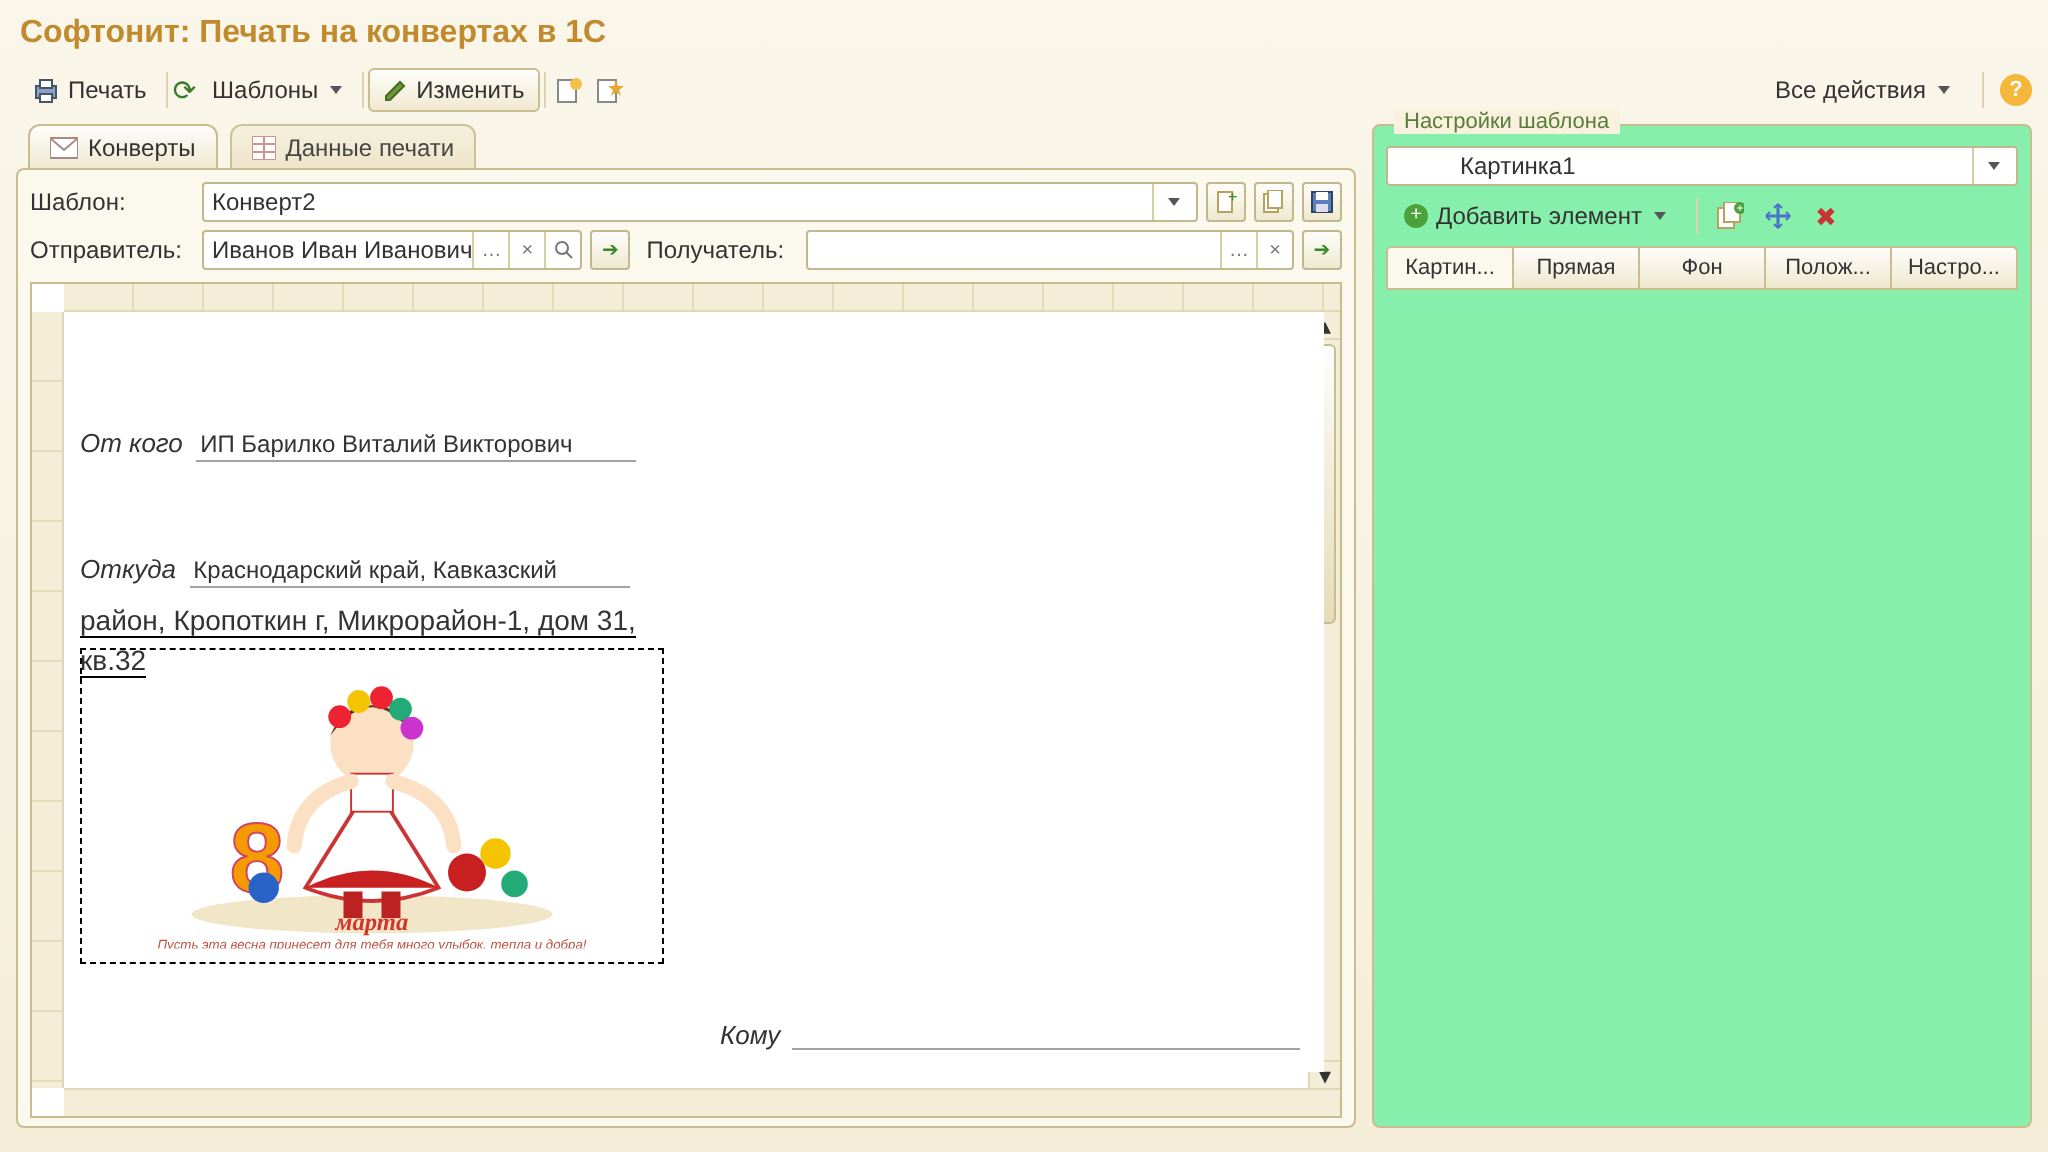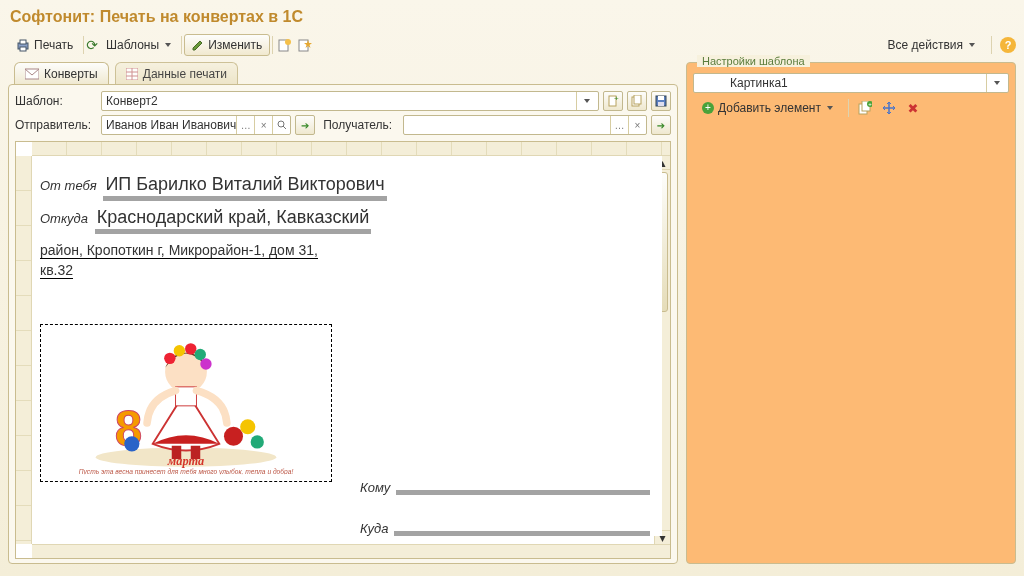--- a/index.html
+++ b/index.html
@@ -158,25 +158,26 @@
     position: absolute;
     top: 14px; left: 16px; right: 0; bottom: 14px;
     overflow: auto;
   }
   .envelope {
     width: 630px; min-height: 380px; background: #fff; position: relative;
     font-family: Arial, sans-serif;
   }
   .env-label { font-style: italic; font-size: 13px; }
   .env-line {
-    border-bottom: 5px solid #a3a3a3;
+    border-bottom: 1px solid #a3a3a3;
     display: inline-block;
     min-width: 220px;
     padding: 0 2px 1px 2px;
-    font-size: 18px;
+    font-size: 12px;
+    margin-top: 41px;
   }
   .from-block { position: absolute; top: 18px; left: 8px; width: 310px; }
   .from-row { margin-bottom: 6px; white-space: nowrap; }
   .addr-rest { font-size: 14px; line-height: 20px; }
   .addr-rest span { border-bottom: 1px solid #000; }
   .index-box {
     position: absolute; top: 118px; left: 128px;
     border: 1px solid #000; padding: 2px 10px 4px 10px; text-align: center;
   }
   .index-box .cap { font-size: 9px; font-style: italic; }
@@ -203,21 +204,21 @@
   .scroll-v .arrow { height: 14px; display: flex; align-items: center; justify-content: center; width: 100%; border-bottom: 1px solid #e0d7b4; }
   .scroll-v .arrow.bot { border-bottom: none; border-top: 1px solid #e0d7b4; margin-top: auto; }
   .scroll-v .thumb { width: 10px; height: 140px; background: linear-gradient(#fdfdfb,#e5dcb8); border: 1px solid #c9bc8f; border-radius: 3px; margin-top: 2px; }
 
   
   .fieldset {
     border: 1px solid #c9bc8f;
     border-radius: 4px;
     height: 502px;
     position: relative;
-    background: #fdba74;
+    background: #86efac;
     padding: 10px 6px 6px 6px;
   }
   .fieldset .legend {
     position: absolute; top: -8px; left: 10px;
     background: linear-gradient(#f7f1dd,#f7f1dd);
     padding: 0 5px; color: #5a7c3b; font-size: 11px;
   }
   .settings-toolbar {
     display: flex; align-items: center; gap: 4px; margin: 4px 0 4px 0;
   }
@@ -387,21 +388,21 @@
             <div class="arrow">▴</div>
             <div class="thumb"></div>
             <div class="arrow bot">▾</div>
           </div>
 
           <div class="canvas">
             <div class="envelope">
 
               <div class="from-block">
                 <div class="from-row">
-                  <span class="env-label">От тебя</span>
+                  <span class="env-label">От кого</span>
                   &nbsp;<span class="env-line">ИП Барилко Виталий Викторович</span>
                 </div>
                 <div class="from-row">
                   <span class="env-label">Откуда</span>
                   &nbsp;<span class="env-line">Краснодарский край, Кавказский</span>
                 </div>
                 <div class="addr-rest"><span>район, Кропоткин г, Микрорайон-1, дом 31, кв.32</span></div>
               </div>
 
 
@@ -485,17 +486,24 @@
           </span>
           <span class="mini-btn" style="border:none;background:none;">
             <svg width="14" height="14">
                 <path d="M7 1 L7 13 M1 7 L13 7" stroke="#4a74c8" stroke-width="1.5"></path>
                 <path d="M7 1 L5 3 M7 1 L9 3 M7 13 L5 11 M7 13 L9 11 M1 7 L3 5 M1 7 L3 9 M13 7 L11 5 M13 7 L11 9" stroke="#4a74c8"></path>
               </svg>
           </span>
           <span class="mini-btn" style="border:none;background:none;color:#c33;font-size:13px;">✖</span>
         </div>
 
+        <div class="inner-tabs">
+          <div class="inner-tab active">Картин...</div>
+          <div class="inner-tab">Прямая</div>
+          <div class="inner-tab">Фон</div>
+          <div class="inner-tab">Полож...</div>
+          <div class="inner-tab">Настро...</div>
+        </div>
 
       </div>
     </div>
   </div>
 </div>
 
 </body></html>

